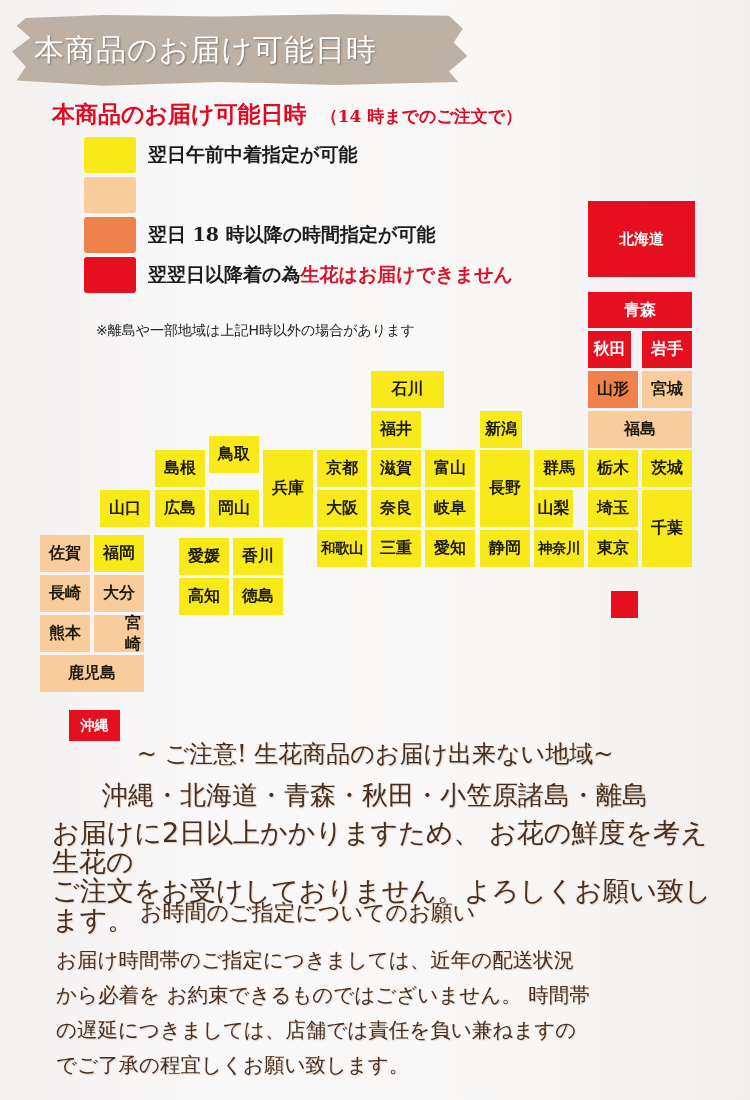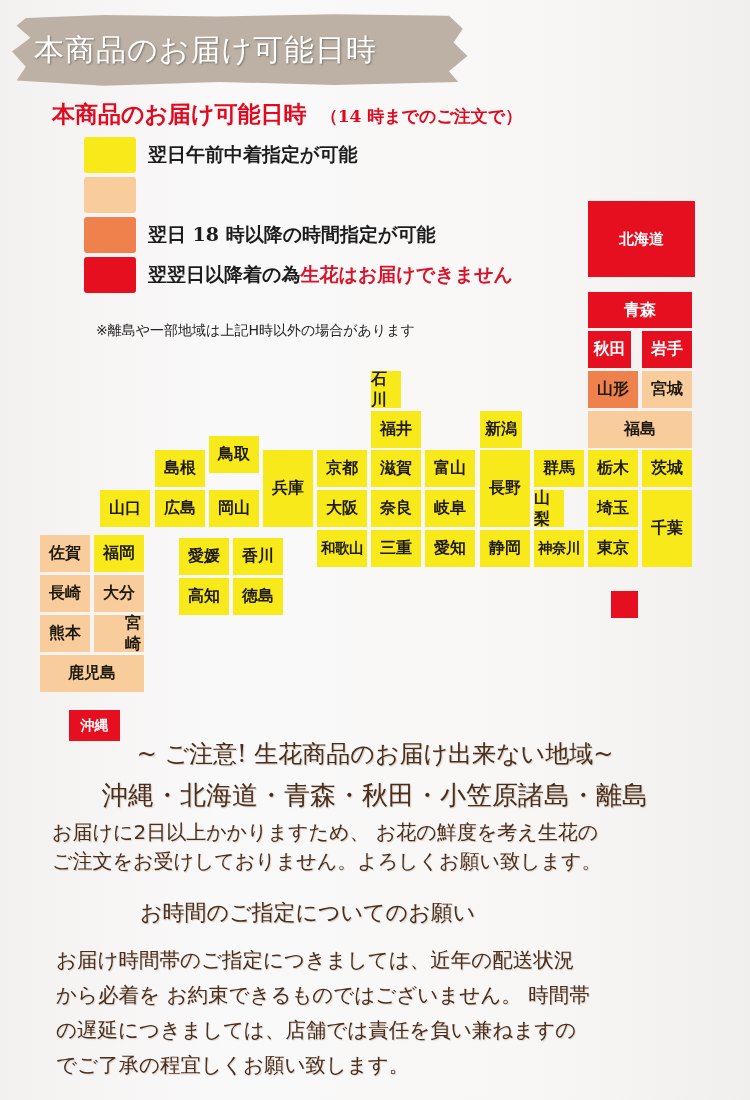--- a/index.html
+++ b/index.html
@@ -45,21 +45,21 @@
   .notice-title {
     position: absolute; left: 0; width: 750px; top: 738px; text-align: center;
     font-size: 24px; color: #4a2e1d; text-shadow: 1px 1px 1px rgba(120,80,40,0.25);
   }
   .notice-areas {
     position: absolute; left: 0; width: 750px; top: 778px; text-align: center;
     font-size: 26px; color: #4a2e1d; text-shadow: 1px 1px 1px rgba(120,80,40,0.25);
   }
   .notice-body {
     position: absolute; left: 52px; top: 818px; width: 660px;
-    font-size: 20px; line-height: 29px; color: #4a2e1d;
+    font-size: 27px; line-height: 29px; color: #4a2e1d;
     text-shadow: 1px 1px 1px rgba(120,80,40,0.2);
     font-family: "DejaVu Sans", sans-serif;
   }
   .request-title {
     position: absolute; left: 140px; top: 898px; font-size: 22px; color: #4a2e1d;
     text-shadow: 1px 1px 1px rgba(120,80,40,0.25);
   }
   .request-body {
     position: absolute; left: 56px; top: 943px; width: 660px;
     font-size: 20.5px; line-height: 35px; color: #4a2e1d;
@@ -100,40 +100,40 @@
 <div class="footnote">※離島や一部地域は上記H時以外の場合があります</div>
 
 <div id="map">
     <div class="cell r" style="left: 588px; top: 201px; width: 107px; height: 76px; font-size: 15px;">北海道</div>
     <div class="cell r" style="left: 588px; top: 292px; width: 104px; height: 36px;">青森</div>
     <div class="cell r" style="left: 588px; top: 331px; width: 43px; height: 37px;">秋田</div>
     <div class="cell r" style="left: 642px; top: 331px; width: 50px; height: 37px;">岩手</div>
     <div class="cell o" style="left: 588px; top: 371px; width: 50px; height: 37px;">山形</div>
     <div class="cell p" style="left: 642px; top: 371px; width: 50px; height: 37px;">宮城</div>
     <div class="cell p" style="left: 588px; top: 411px; width: 104px; height: 37px;">福島</div>
-    <div class="cell y" style="left: 371px; top: 371px; width: 30px; height: 37px;">石川</div>
+    <div class="cell y" style="left: 371px; top: 371px; width: 73px; height: 37px;">石川</div>
     <div class="cell y" style="left: 371px; top: 411px; width: 50px; height: 37px;">福井</div>
     <div class="cell y" style="left: 480px; top: 411px; width: 42px; height: 37px;">新潟</div>
     <div class="cell y" style="left: 155px; top: 450px; width: 50px; height: 37px;">島根</div>
     <div class="cell y" style="left: 209px; top: 436px; width: 50px; height: 37px;">鳥取</div>
     <div class="cell y" style="left: 263px; top: 450px; width: 50px; height: 77px;">兵庫</div>
     <div class="cell y" style="left: 317px; top: 450px; width: 50px; height: 37px;">京都</div>
     <div class="cell y" style="left: 371px; top: 450px; width: 50px; height: 37px;">滋賀</div>
     <div class="cell y" style="left: 425px; top: 450px; width: 50px; height: 37px;">富山</div>
     <div class="cell y" style="left: 480px; top: 450px; width: 50px; height: 77px;">長野</div>
     <div class="cell y" style="left: 534px; top: 450px; width: 50px; height: 37px;">群馬</div>
     <div class="cell y" style="left: 588px; top: 450px; width: 50px; height: 37px;">栃木</div>
     <div class="cell y" style="left: 642px; top: 450px; width: 50px; height: 37px;">茨城</div>
     <div class="cell y" style="left: 100px; top: 490px; width: 50px; height: 37px;">山口</div>
     <div class="cell y" style="left: 155px; top: 490px; width: 50px; height: 37px;">広島</div>
     <div class="cell y" style="left: 209px; top: 490px; width: 50px; height: 37px;">岡山</div>
     <div class="cell y" style="left: 317px; top: 490px; width: 50px; height: 37px;">大阪</div>
     <div class="cell y" style="left: 371px; top: 490px; width: 50px; height: 37px;">奈良</div>
     <div class="cell y" style="left: 425px; top: 490px; width: 50px; height: 37px;">岐阜</div>
-    <div class="cell y" style="left: 534px; top: 490px; width: 30px; height: 37px;">山梨</div>
+    <div class="cell y" style="left: 534px; top: 490px; width: 39px; height: 37px;">山梨</div>
     <div class="cell y" style="left: 588px; top: 490px; width: 50px; height: 37px;">埼玉</div>
     <div class="cell y" style="left: 642px; top: 490px; width: 50px; height: 77px;">千葉</div>
     <div class="cell y" style="left: 317px; top: 530px; width: 50px; height: 37px; font-size: 14.5px; letter-spacing: -0.5px;">和歌山</div>
     <div class="cell y" style="left: 371px; top: 530px; width: 50px; height: 37px;">三重</div>
     <div class="cell y" style="left: 425px; top: 530px; width: 50px; height: 37px;">愛知</div>
     <div class="cell y" style="left: 480px; top: 530px; width: 50px; height: 37px;">静岡</div>
     <div class="cell y" style="left: 534px; top: 530px; width: 50px; height: 37px; font-size: 14.5px; letter-spacing: -0.5px;">神奈川</div>
     <div class="cell y" style="left: 588px; top: 530px; width: 50px; height: 37px;">東京</div>
     <div class="cell p" style="left: 40px; top: 535px; width: 50px; height: 37px;">佐賀</div>
     <div class="cell y" style="left: 94px; top: 535px; width: 50px; height: 37px;">福岡</div>

